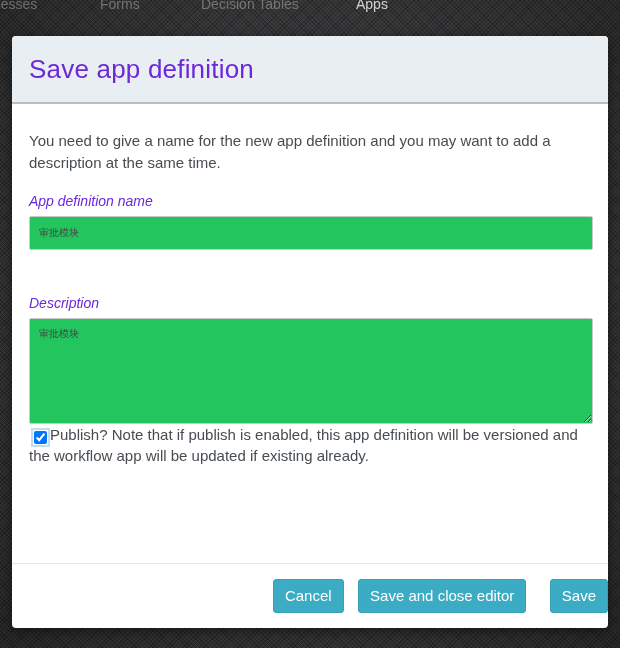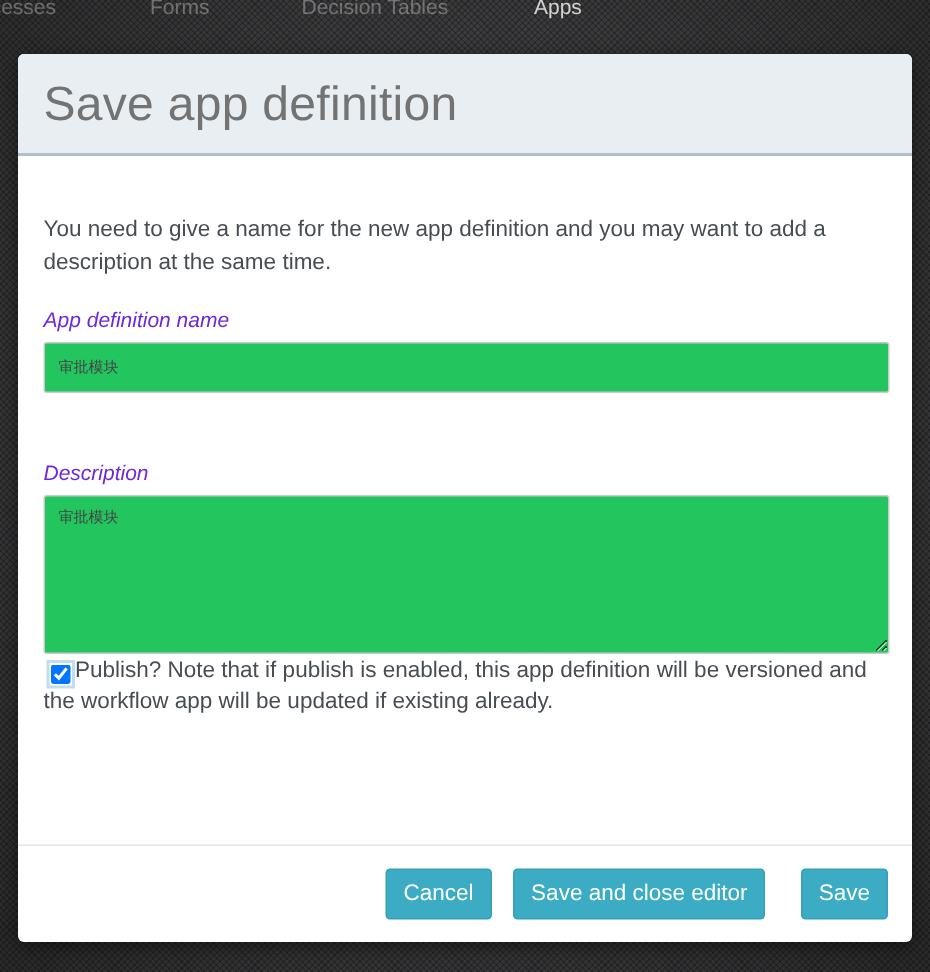--- a/index.html
+++ b/index.html
@@ -42,28 +42,28 @@
   .modal-header {
     background: #e9eef2;
     border-bottom: 2px solid #b4c0c9;
     border-radius: 4px 4px 0 0;
     height: 68px;
     flex: 0 0 auto;
     display: flex; align-items: center;
     padding: 0 17px;
   }
   .modal-title {
-    font-size: 32px;
+    font-size: 26px;
     font-weight: 400;
-    color: #737373;
+    color: #6d28d9;
     letter-spacing: 0.2px;
   }
   .modal-body {
     flex: 1 1 auto;
-    padding: 38px 15px 0 17px;
+    padding: 26px 15px 0 17px;
     overflow: hidden;
   }
   .intro {
     margin: 0 0 19px 0;
     font-size: 15px;
     line-height: 1.45;
     color: #474d52;
     max-width: 566px;
   }
   .form-group { margin-bottom: 21px; }
@@ -104,21 +104,21 @@
   }
   .checkbox-group input[type="checkbox"] {
     position: absolute; left: 0; top: 2px;
     width: 13px; height: 13px;
     outline: 2px solid rgba(120,180,220,0.45);
     outline-offset: 1px;
   }
   .modal-footer {
     flex: 0 0 auto;
     border-top: 1px solid #e5e5e5;
-    padding: 15px 16px;
+    padding: 15px 0;
     text-align: right;
     white-space: nowrap;
   }
   .btn {
     display: inline-block;
     background: #3bacc4;
     border: 1px solid #35a0b7;
     border-radius: 3px;
     color: #ffffff;
     font-family: "Liberation Sans", sans-serif;

